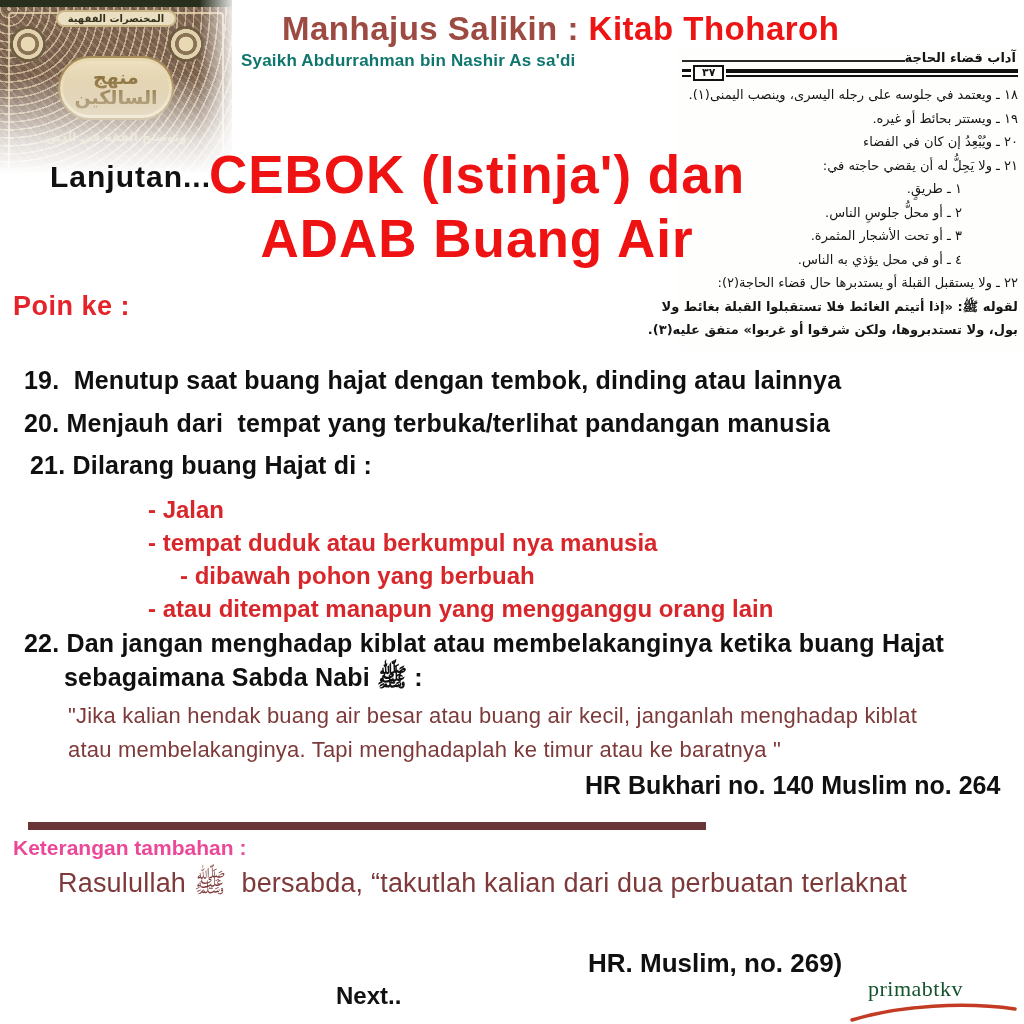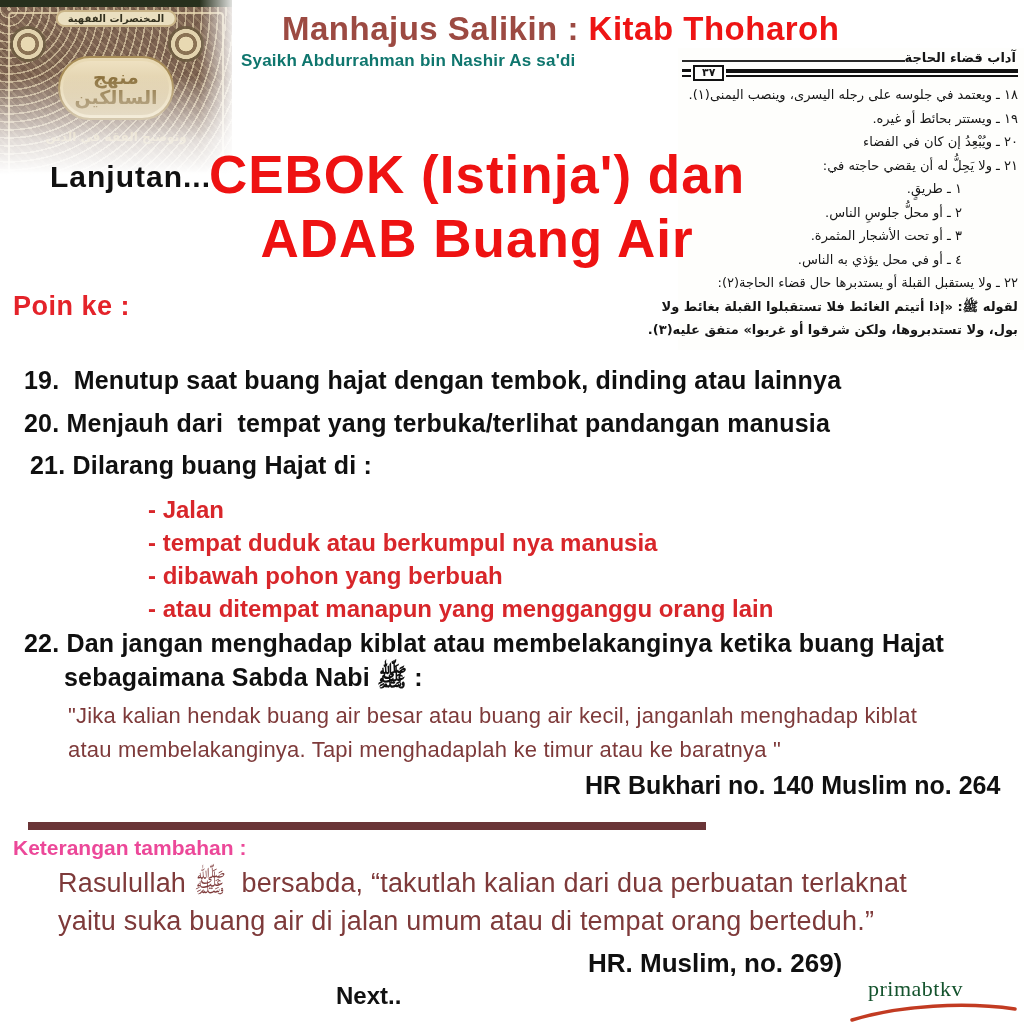--- a/index.html
+++ b/index.html
@@ -82,21 +82,21 @@
   
   .poinke { position:absolute; left:13px; top:291px; font-size:27px; font-weight:bold;
     color:#e4232a; letter-spacing:.5px; }
   .pt { position:absolute; color:#101010; font-size:25px; font-weight:bold;
     white-space:pre; letter-spacing:.2px; }
   .pt19 { left:24px; top:366px; }
   .pt20 { left:24px; top:409px; }
   .pt21 { left:30px; top:451px; }
   .sub-red { position:absolute; left:148px; color:#d8262a; font-size:24px; font-weight:bold;
     white-space:pre; }
-  .sub0 { top:496px; } .sub1 { top:529px; } .sub2 { top:562px; } .sub3 { top:595px; }
+  .sub0 { top:496px; } .sub1 { top:529px; } .sub2 { top:562px;margin-left:32px; } .sub3 { top:595px; }
   .pt22a { left:24px; top:629px; }
   .pt22b { left:64px; top:662px; }
   
   .q1 { position:absolute; left:68px; color:#7e3a3a; font-size:22px; font-weight:500;
     white-space:pre; letter-spacing:.2px; }
   .q1a { top:703px; } .q1b { top:737px; }
   .src1 { position:absolute; left:585px; top:771px; font-size:25px; font-weight:bold;
     color:#101010; white-space:nowrap; }
   .divider { position:absolute; left:28px; top:822px; width:678px; height:8px; background:#6a3537; }
   .keterangan { position:absolute; left:13px; top:836px; font-size:21px; font-weight:bold;
@@ -175,21 +175,20 @@
   <div class="pt pt22a">22. Dan jangan menghadap kiblat atau membelakanginya ketika buang Hajat</div>
   <div class="pt pt22b">sebagaimana Sabda Nabi ﷺ :</div>
 
   <div class="q1 q1a">"Jika kalian hendak buang air besar atau buang air kecil, janganlah menghadap kiblat</div>
   <div class="q1 q1b">atau membelakanginya. Tapi menghadaplah ke timur atau ke baratnya "</div>
   <div class="src1">HR Bukhari no. 140 Muslim no. 264</div>
 
   <div class="divider"></div>
   <div class="keterangan">Keterangan tambahan :</div>
   <div class="q2 q2a">Rasulullah ﷺ  bersabda, “takutlah kalian dari dua perbuatan terlaknat</div>
-  <div class="q2 q2b">yaitu suka buang air di jalan umum atau di tempat orang berteduh.”</div>
   <div class="src2">HR. Muslim, no. 269)</div>
 
   <div class="next">Next..</div>
   <div class="logo">primabtkv</div>
   <svg class="logo-swoosh" viewBox="0 0 172 24">
     <path d="M4 20 C 52 5, 118 2, 167 9" fill="none" stroke="#c23b22" stroke-width="3.5" stroke-linecap="round"></path>
   </svg>
 
 </div>
 

